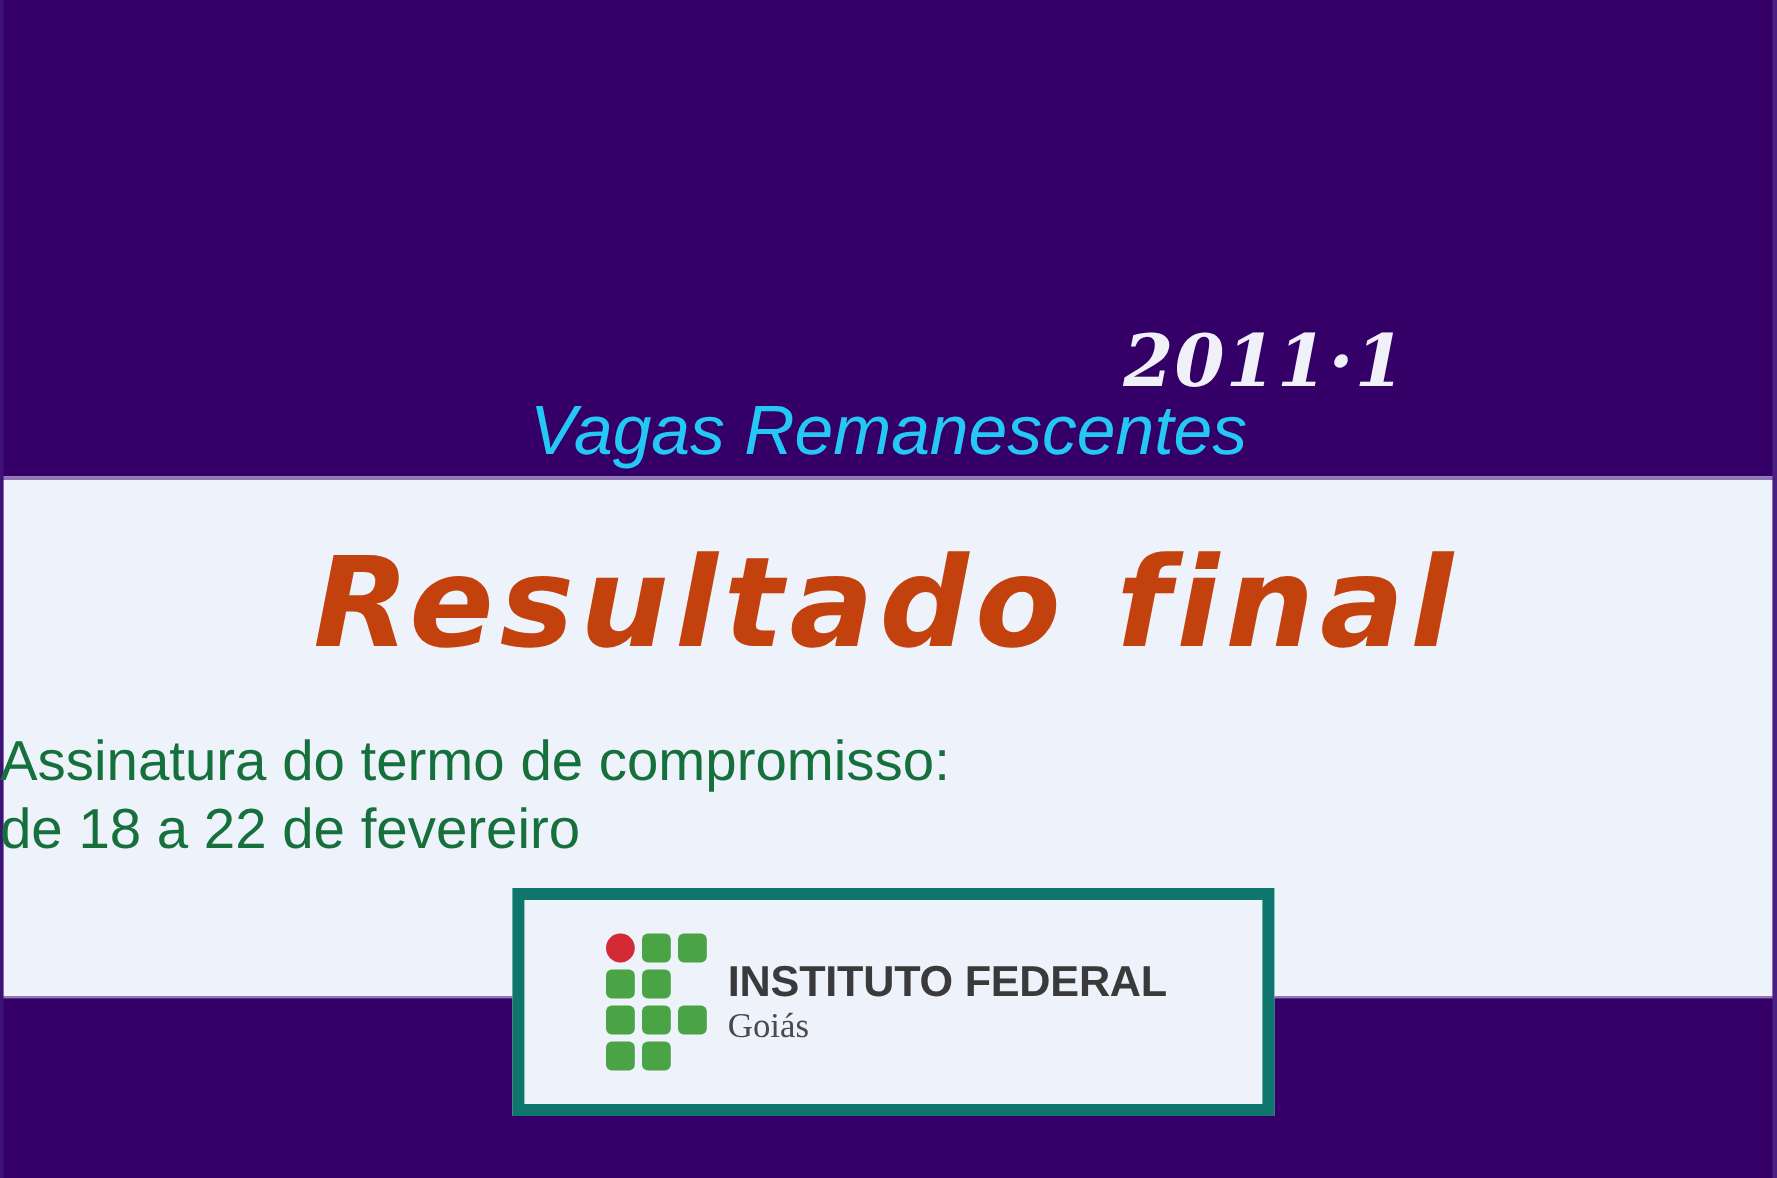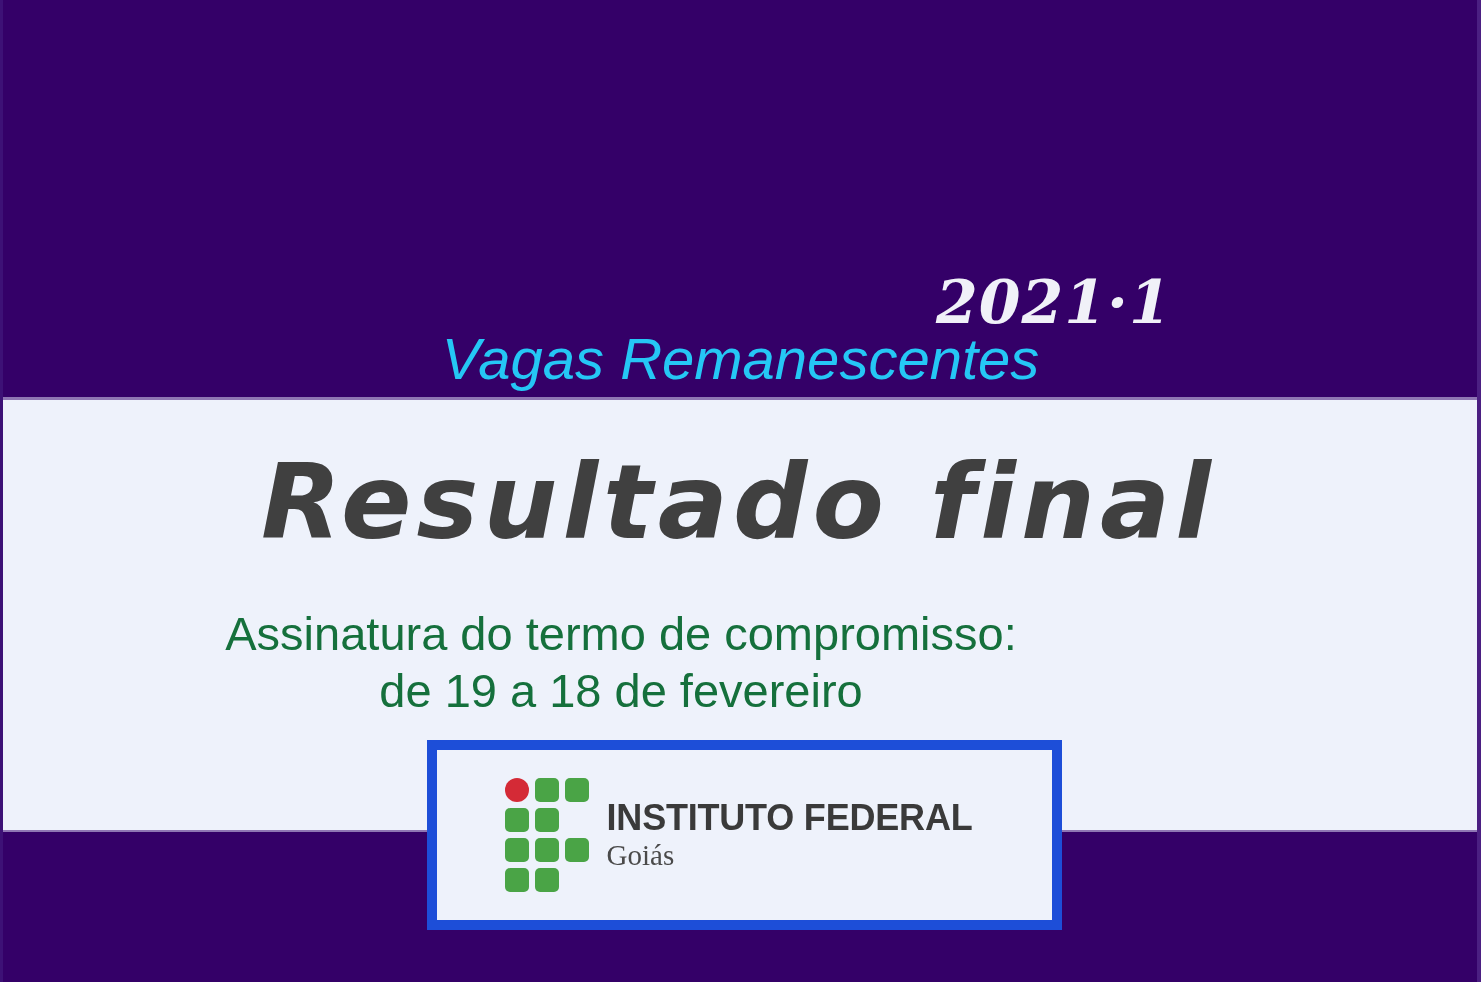--- a/index.html
+++ b/index.html
@@ -129,50 +129,50 @@
     position: absolute;
     left: 0;
     top: 448px;
     width: 1477px;
     text-align: center;
     font-family: "DejaVu Sans", sans-serif;
     font-style: italic;
     font-weight: bold;
     font-size: 104px;
     line-height: 1.05;
-    color: #404040;
+    color: #c2410c;
     letter-spacing: 5px;
     white-space: nowrap;
   }
 
   .notice {
     position: absolute;
     left: 0;
     top: 605px;
     width: 1242px;
-    text-align: center;
+    text-align: left;
     font-family: "Liberation Sans", sans-serif;
     font-weight: normal;
     font-size: 47px;
     line-height: 1.22;
     color: #15703c;
     white-space: nowrap;
   }
   .notice-line { display: block; }
 
   
   .logo-card {
     position: absolute;
     left: 427px;
     top: 740px;
     width: 635px;
     height: 190px;
     box-sizing: border-box;
     background: #eef2fb;
-    border: 10px solid #1d4ed8;
+    border: 10px solid #0f766e;
     display: flex;
     align-items: center;
     justify-content: center;
   }
   .logo-inner {
     display: flex;
     align-items: center;
     gap: 18px;
     transform: translateX(-6px);
   }
@@ -228,29 +228,29 @@
 
   <div class="band-top"></div>
   <div class="band-top-rule"></div>
   <div class="band-middle"></div>
   <div class="band-middle-rule"></div>
   <div class="band-bottom"></div>
   <div class="edge-left"></div>
   <div class="edge-right"></div>
 
 
-  <div class="hero-edition">2021·1</div>
+  <div class="hero-edition">2011·1</div>
 
   <div class="hero-subtitle">Vagas Remanescentes</div>
 
   <div class="result-heading">Resultado  final</div>
 
   <div class="notice">
     <span class="notice-line">Assinatura do termo de compromisso:</span>
-    <span class="notice-line">de 19 a 18 de fevereiro</span>
+    <span class="notice-line">de 18 a 22 de fevereiro</span>
   </div>
 
   <div class="logo-card">
     <div class="logo-inner">
 
       <div class="if-mark">
         <span class="if-cell dot"></span>
         <span class="if-cell"></span>
         <span class="if-cell"></span>
         <span class="if-cell"></span>

